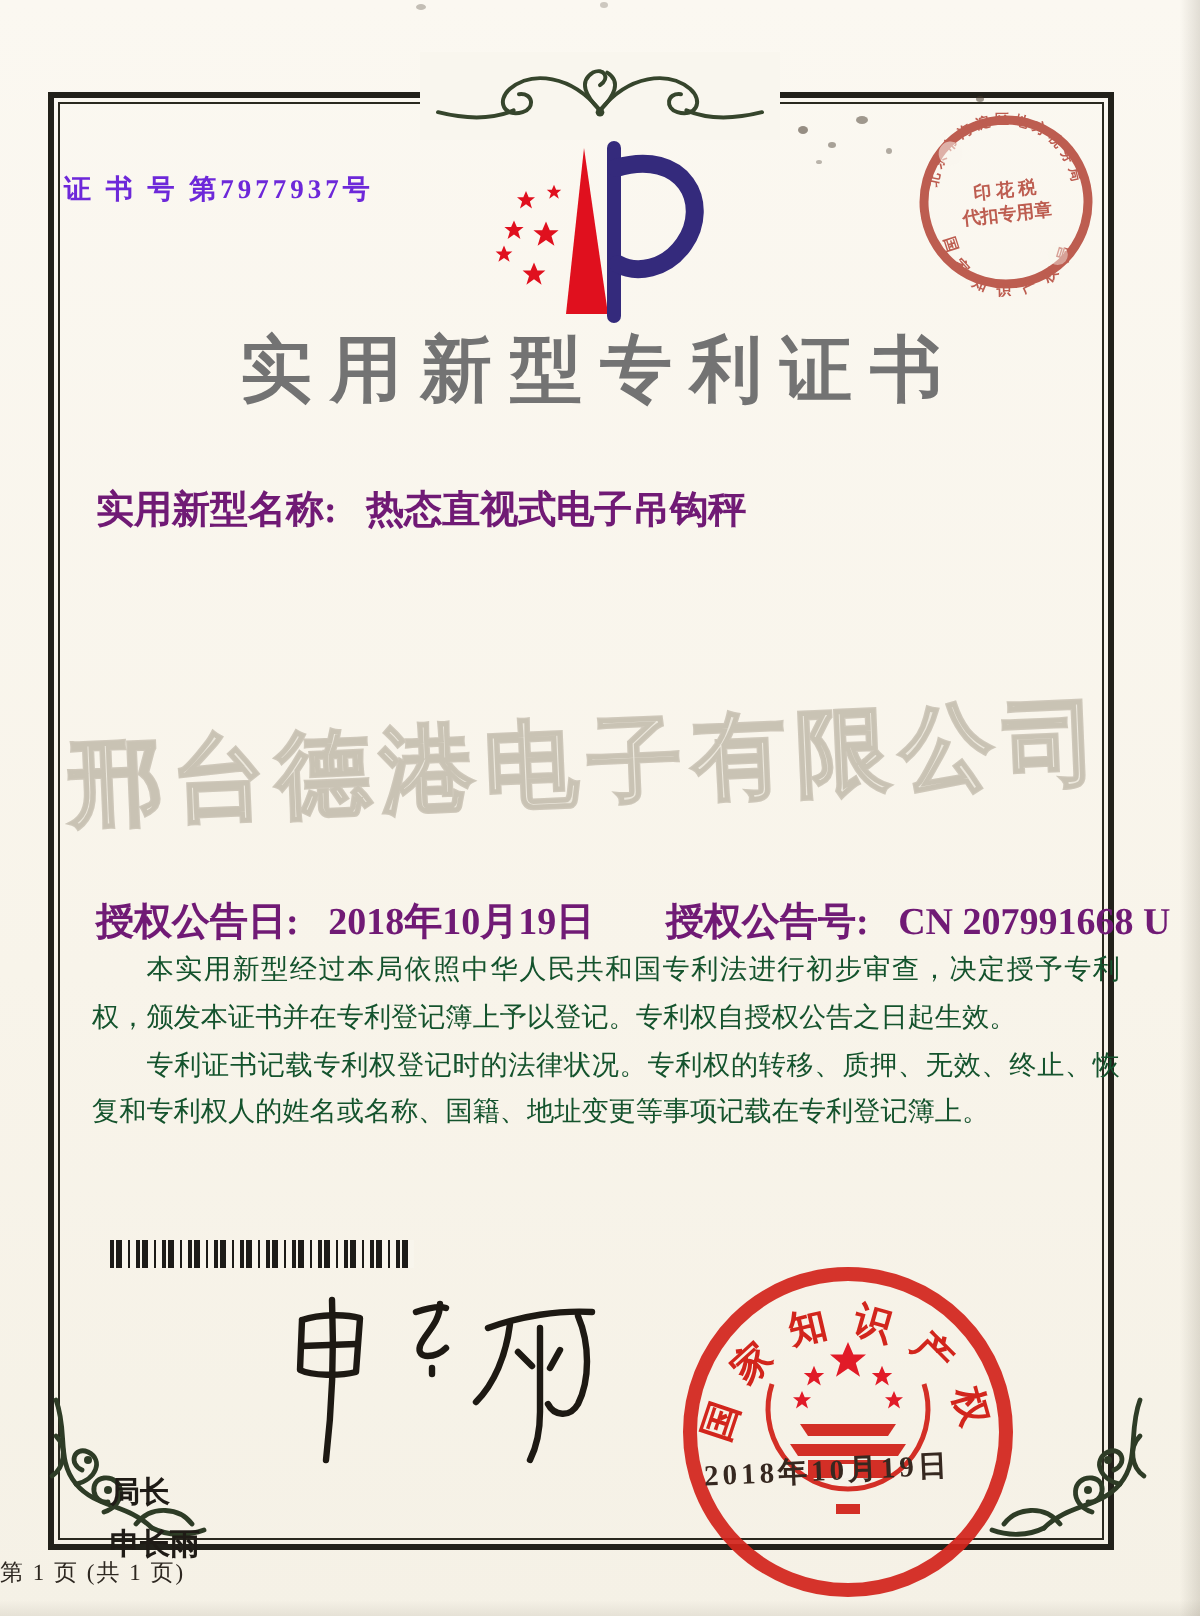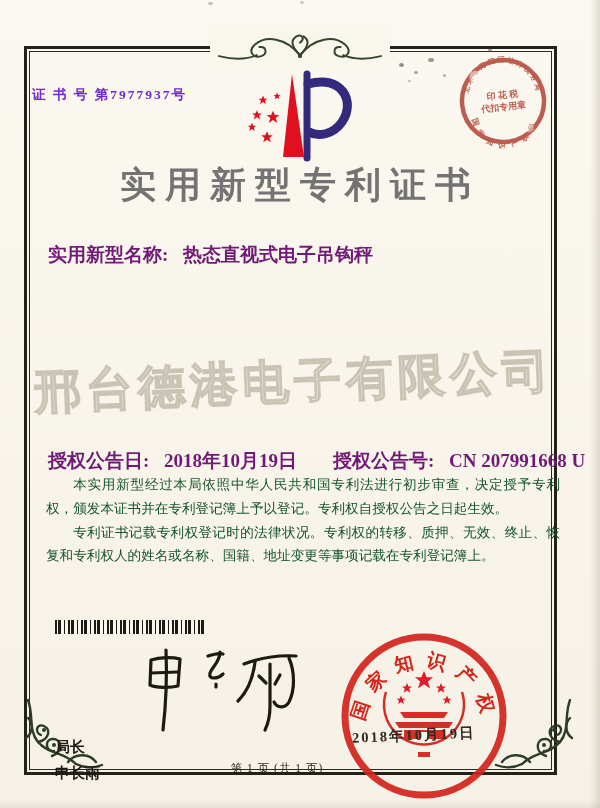--- a/index.html
+++ b/index.html
@@ -60,21 +60,21 @@
   .signature{position:absolute;left:128px;top:642px;width:185px;height:100px;z-index:4;}
 
   .seal{position:absolute;left:336px;top:628px;width:176px;height:176px;z-index:4;}
   .seal-date{position:absolute;left:352px;top:726px;z-index:5;font-size:14.5px;
     font-weight:bold;color:#362820;letter-spacing:2px;transform:rotate(-2.5deg);}
 
   .tax-stamp{position:absolute;left:456px;top:54px;width:94px;height:94px;
     transform:rotate(-6deg);opacity:.88;}
   .speck{position:absolute;border-radius:50%;background:#43372a;}
 
-  .footer{position:absolute;left:0;right:46px;top:761px;text-align:center;
+  .footer{position:absolute;left:0;right:46px;top:779px;text-align:left;
     font-size:11.5px;color:#2d2720;letter-spacing:1px;}
 </style>
 </head>
 <body>
 
 <div class="page">
 
   <div class="frame"></div>
 
   <svg class="flourish flourish-top" viewBox="0 0 200 44">

